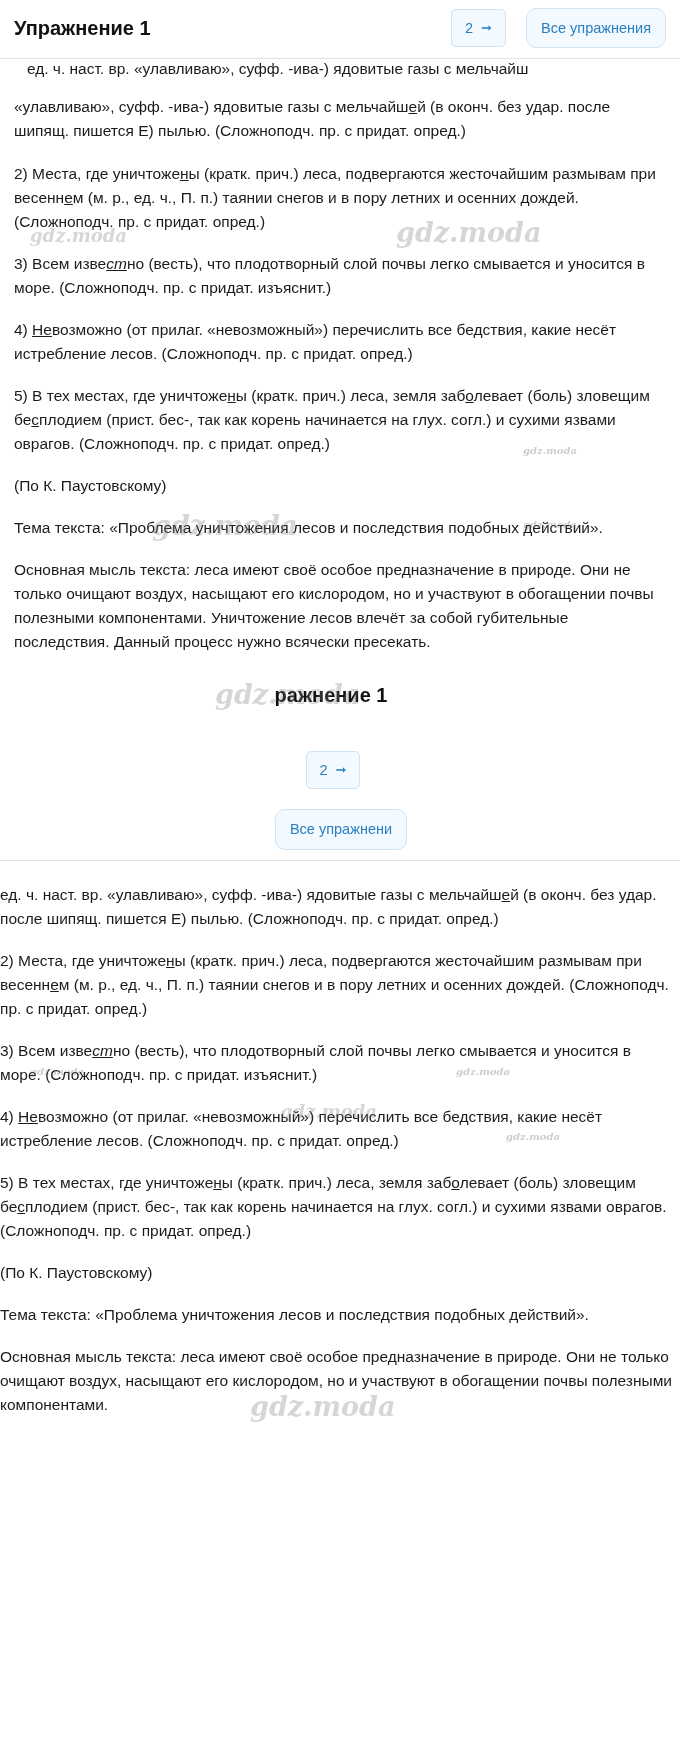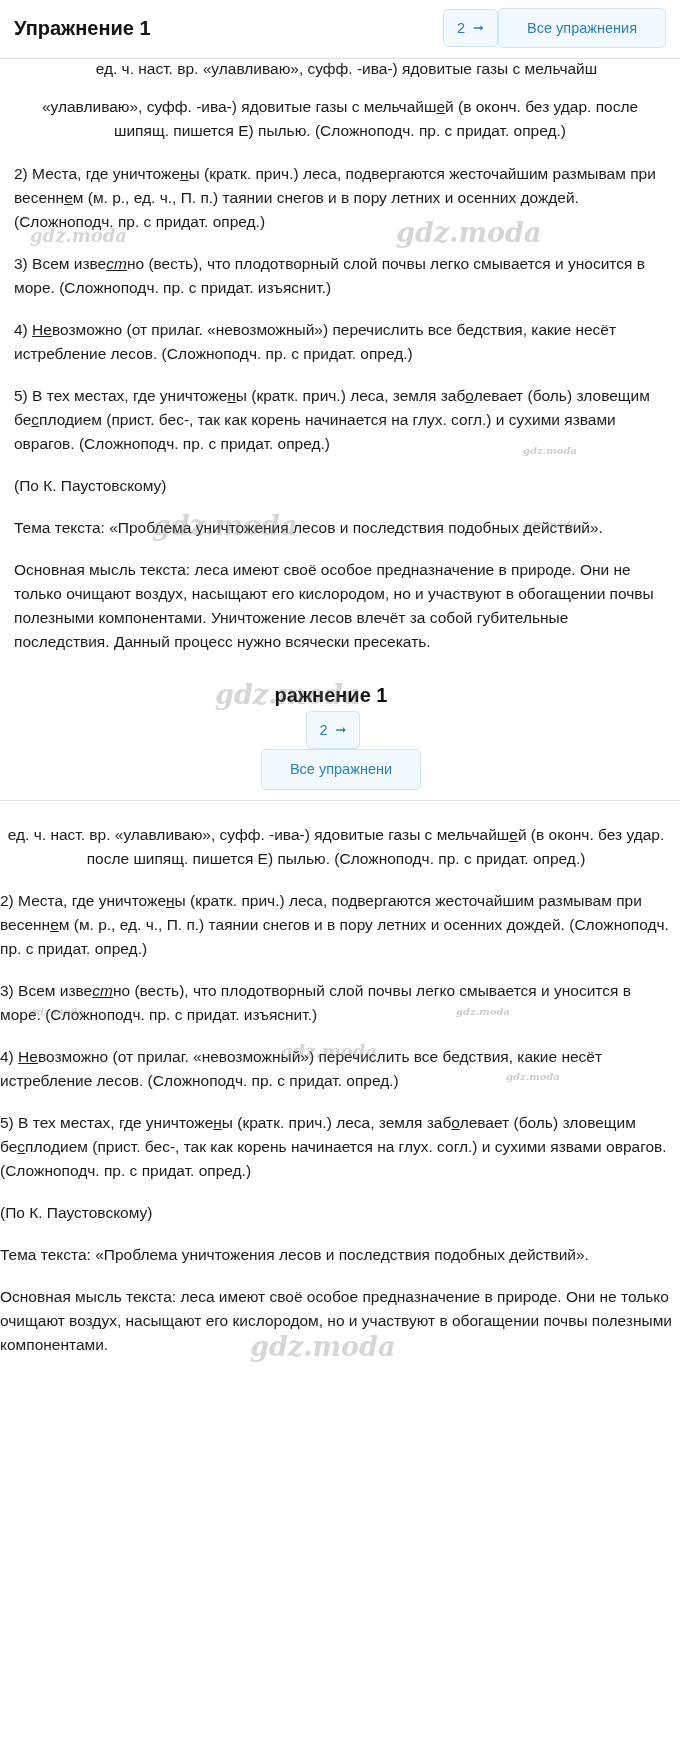--- a/index.html
+++ b/index.html
@@ -12,21 +12,21 @@
     font-size: 15.5px;
     line-height: 1.55;
     position: relative;
     overflow-x: hidden;
   }
   .section { position: relative; }
 
   .ex-header {
     display: flex;
     align-items: center;
-    gap: 0;
+    gap: 20px;
     padding: 8px 14px 10px 14px;
     border-bottom: 1px solid #e2e2e2;
     background: #ffffff;
     position: relative;
   }
   .ex-header.shift { padding-left: 0; flex-direction: column; }
   .ex-title {
     font-size: 20px;
     font-weight: bold;
     color: #111;
@@ -44,32 +44,32 @@
     border-radius: 5px;
     padding: 7px 13px;
     font-size: 14.5px;
     white-space: nowrap;
   }
   .pill .arrow { font-size: 13px; }
   .pill-all {
     border: 1px solid #cfe4f7;
     background: #f2f9ff;
     color: #2a7fc1;
-    border-radius: 5px;
-    padding: 8px 28px;
+    border-radius: 10px;
+    padding: 8px 14px;
     font-size: 14.5px;
     white-space: nowrap;
   }
 
   .body-text { padding: 0 14px; }
   .body-text.narrow { padding: 0 8px 0 0; }
   p.para {
     margin: 0 0 18px 0;
   }
-  p.para:first-child { margin-top: 10px; text-align: center; }
+  p.para:first-child { margin-top: 10px; }
   .u { text-decoration: underline; }
   .ital { font-style: italic; }
 
   
   .wm {
     position: absolute;
     font-family: "DejaVu Serif", serif;
     font-weight: bold;
     color: rgba(120,120,120,0.30);
     white-space: nowrap;

